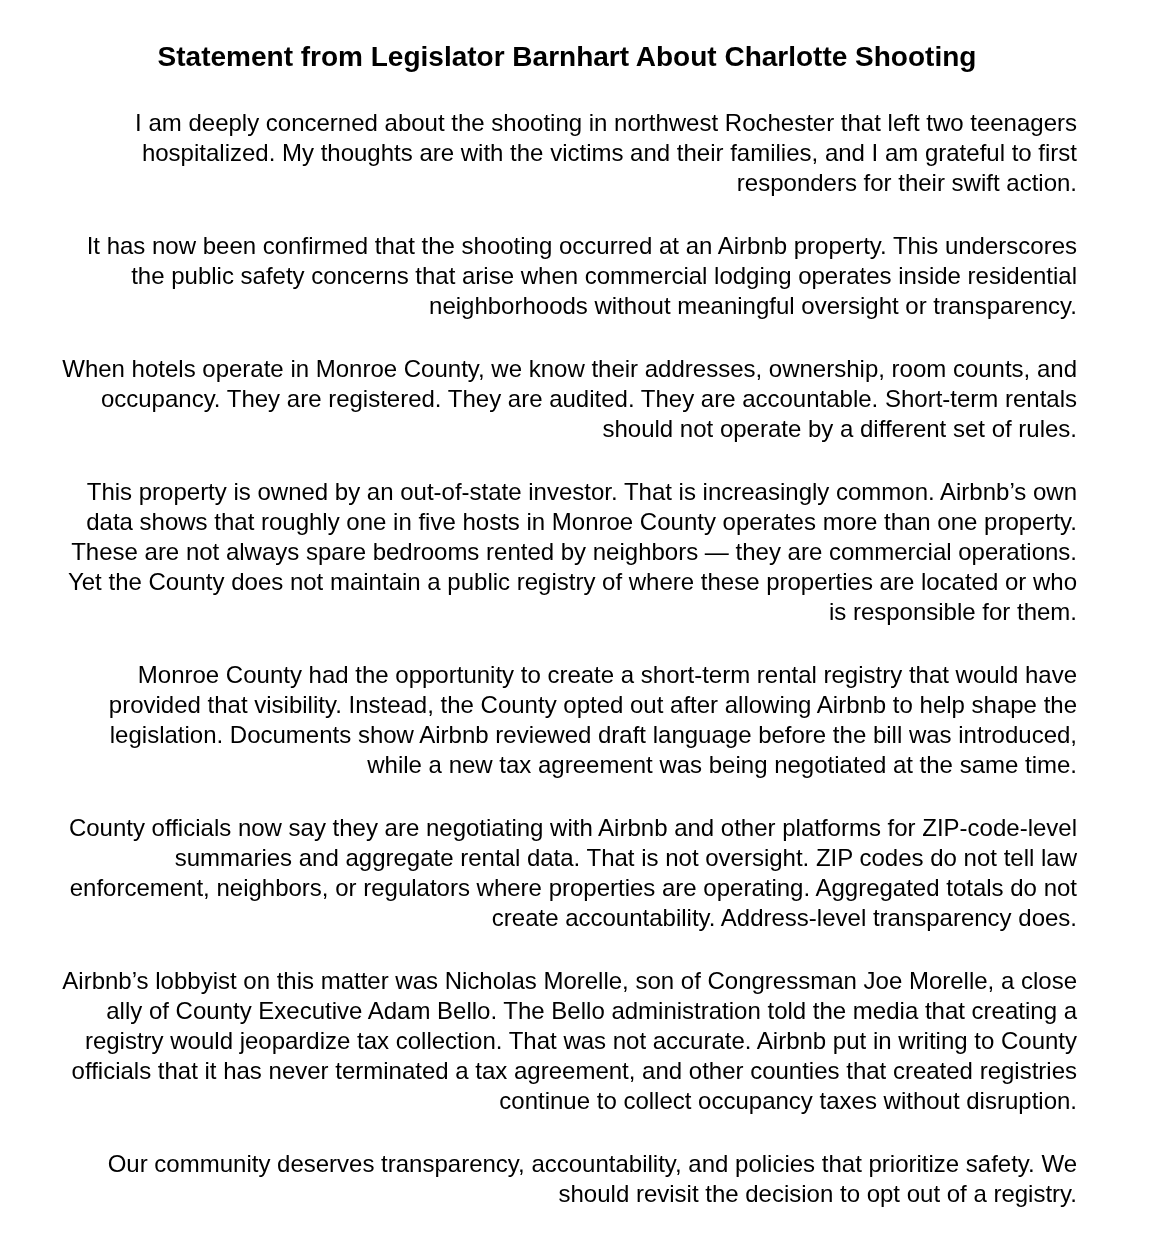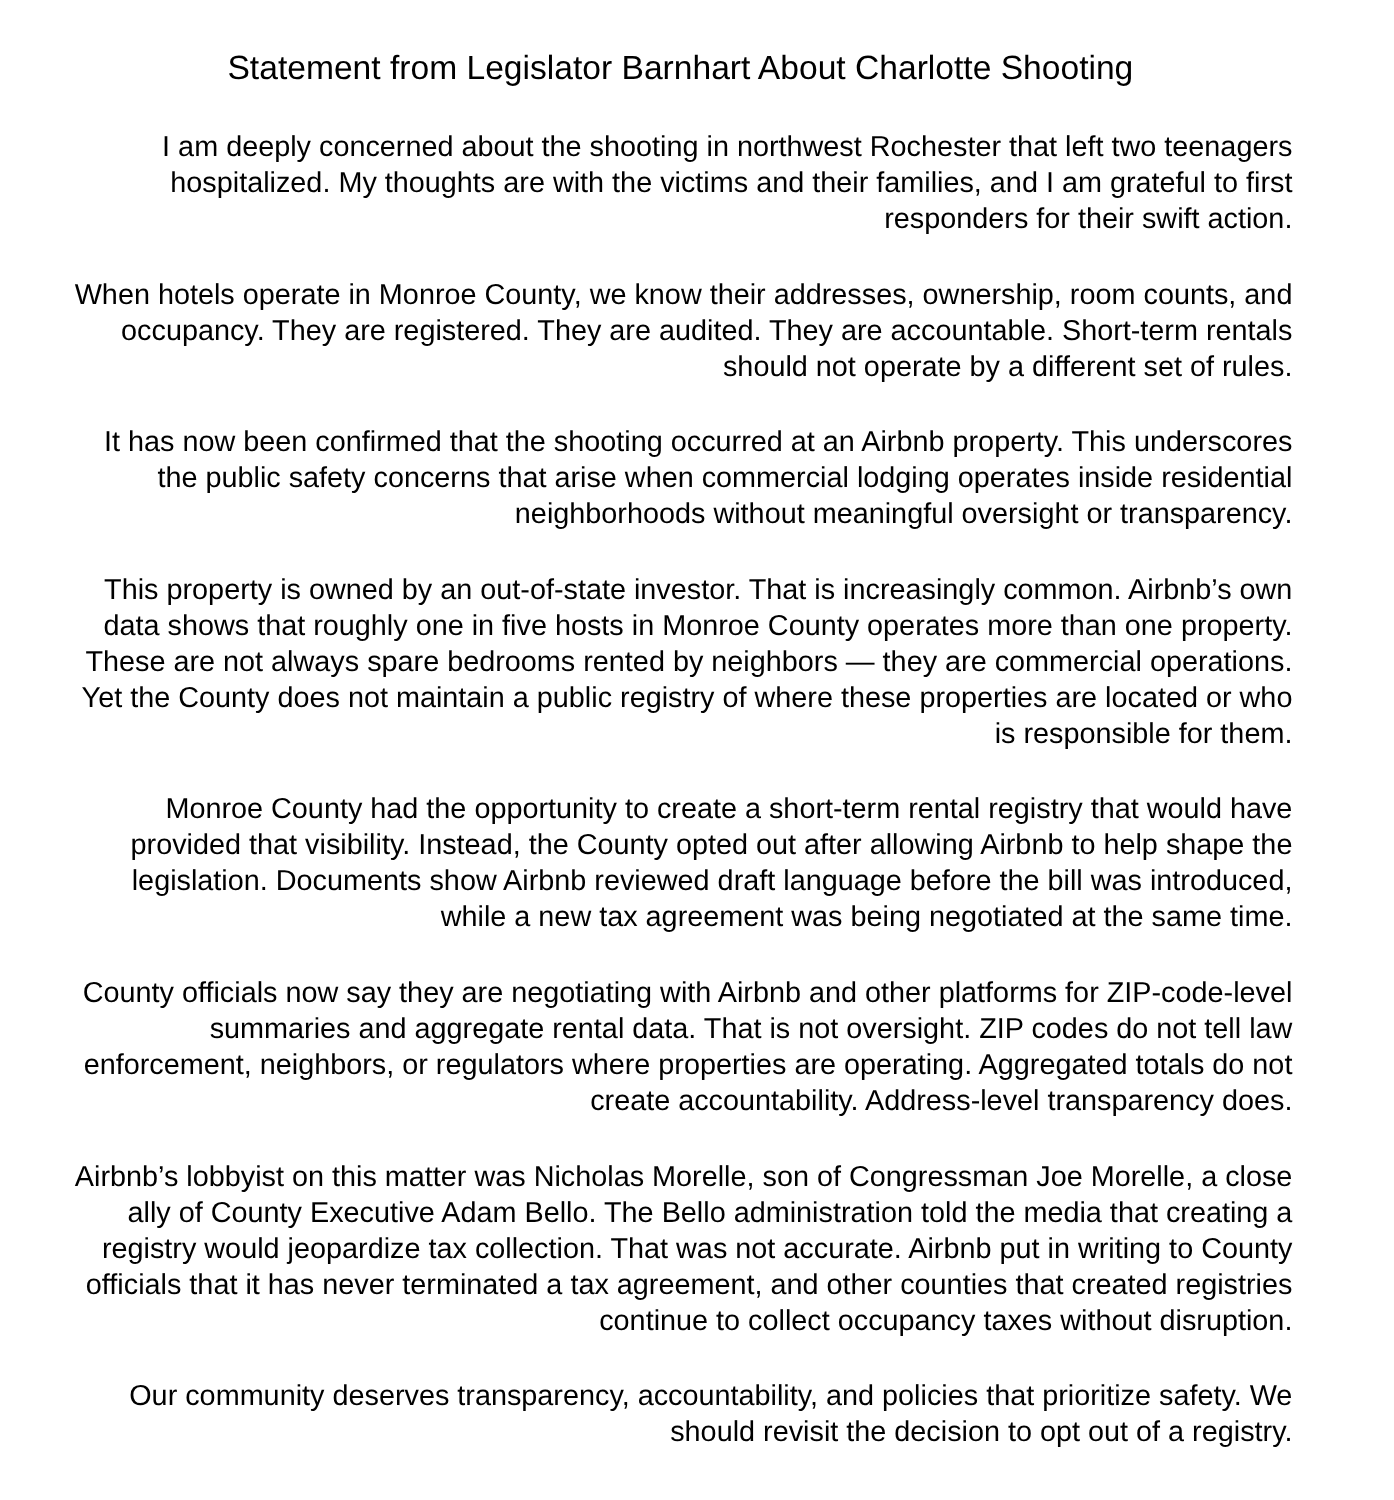--- a/index.html
+++ b/index.html
@@ -15,44 +15,44 @@
     overflow: hidden;
   }
   .doc-page {
     box-sizing: content-box;
     width: 1020px;
     padding: 40px 85px 0 57px;
   }
   h1.doc-title {
     font-size: 28px;
     line-height: 34px;
-    font-weight: normal;
+    font-weight: bold;
     text-align: center;
     margin: 0 0 34px 0;
     letter-spacing: 0;
   }
   p.doc-paragraph {
     font-size: 24px;
     line-height: 30px;
     margin: 0 0 33px 0;
     font-weight: normal;
     text-align: right;
   }
 </style>
 </head>
 <body>
 
 <div class="doc-page">
   <h1 class="doc-title">Statement from Legislator Barnhart About Charlotte Shooting</h1>
 
   <p class="doc-paragraph">I am deeply concerned about the shooting in northwest Rochester that left two teenagers hospitalized. My thoughts are with the victims and their families, and I am grateful to first responders for their swift action.</p>
 
+  <p class="doc-paragraph">It has now been confirmed that the shooting occurred at an Airbnb property. This underscores the public safety concerns that arise when commercial lodging operates inside residential neighborhoods without meaningful oversight or transparency.</p>
+
   <p class="doc-paragraph">When hotels operate in Monroe County, we know their addresses, ownership, room counts, and occupancy. They are registered. They are audited. They are accountable. Short-term rentals should not operate by a different set of rules.</p>
-
-  <p class="doc-paragraph">It has now been confirmed that the shooting occurred at an Airbnb property. This underscores the public safety concerns that arise when commercial lodging operates inside residential neighborhoods without meaningful oversight or transparency.</p>
 
   <p class="doc-paragraph">This property is owned by an out-of-state investor. That is increasingly common. Airbnb’s own data shows that roughly one in five hosts in Monroe County operates more than one property. These are not always spare bedrooms rented by neighbors — they are commercial operations. Yet the County does not maintain a public registry of where these properties are located or who is responsible for them.</p>
 
   <p class="doc-paragraph">Monroe County had the opportunity to create a short-term rental registry that would have provided that visibility. Instead, the County opted out after allowing Airbnb to help shape the legislation. Documents show Airbnb reviewed draft language before the bill was introduced, while a new tax agreement was being negotiated at the same time.</p>
 
   <p class="doc-paragraph">County officials now say they are negotiating with Airbnb and other platforms for ZIP-code-level summaries and aggregate rental data. That is not oversight. ZIP codes do not tell law enforcement, neighbors, or regulators where properties are operating. Aggregated totals do not create accountability. Address-level transparency does.</p>
 
   <p class="doc-paragraph">Airbnb’s lobbyist on this matter was Nicholas Morelle, son of Congressman Joe Morelle, a close ally of County Executive Adam Bello. The Bello administration told the media that creating a registry would jeopardize tax collection. That was not accurate. Airbnb put in writing to County officials that it has never terminated a tax agreement, and other counties that created registries continue to collect occupancy taxes without disruption.</p>
 
   <p class="doc-paragraph">Our community deserves transparency, accountability, and policies that prioritize safety. We should revisit the decision to opt out of a registry.</p>

